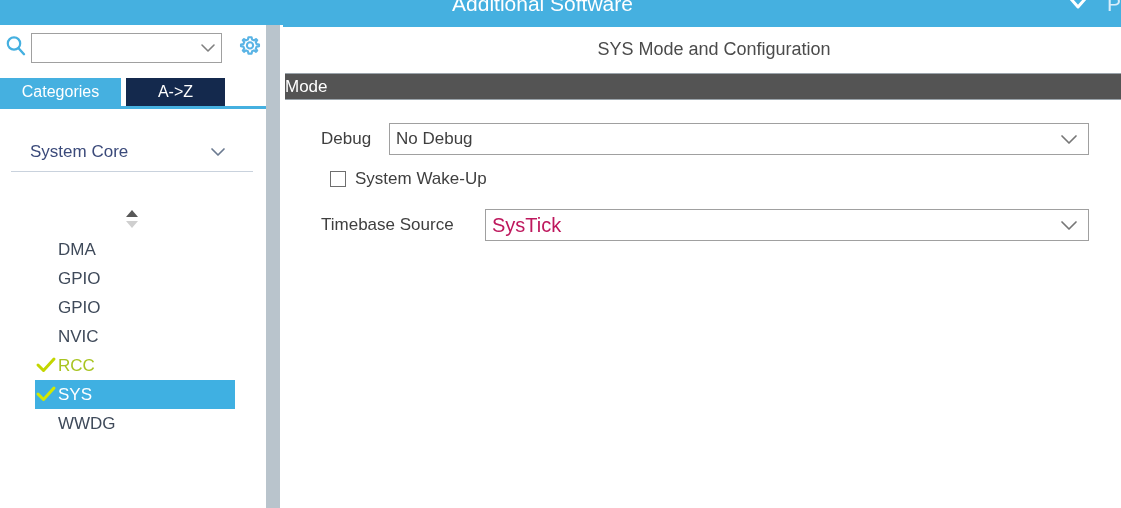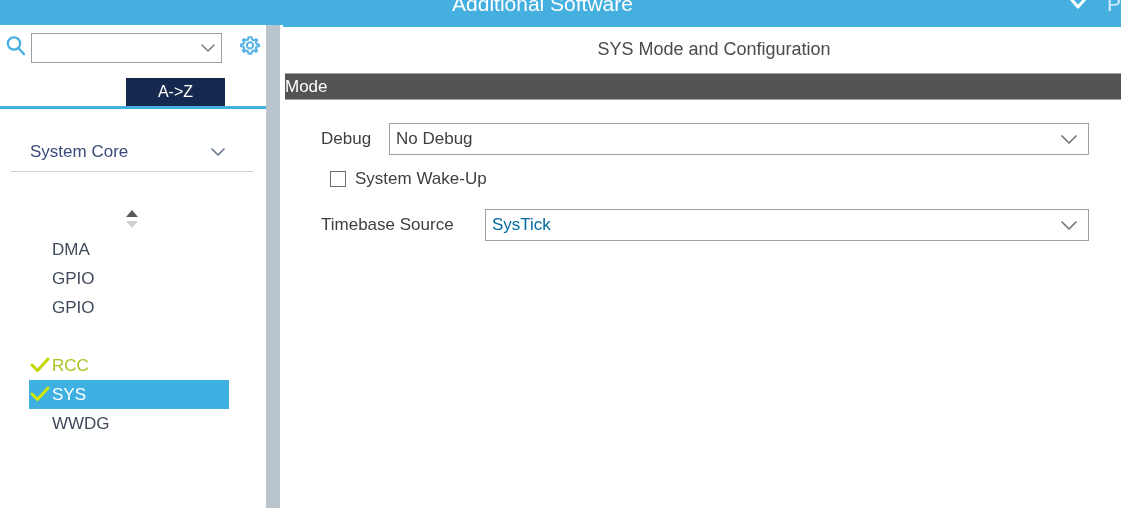--- a/index.html
+++ b/index.html
@@ -117,21 +117,21 @@
     width: 20px; height: 22px;
   }
   #list-scroll-spinner svg { width: 20px; height: 22px; display:block; }
 
   
   #peripheral-list {
     position: absolute; left: 0; top: 210px;
     width: 266px; height: 205px;
   }
   .periph-item {
-    position: absolute; left: 29px;
+    position: absolute; left: 35px;
     width: 200px; height: 29px;
   }
   .periph-item.selected { background: #3fb0e2; }
   .periph-check {
     position: absolute; left: 0px; top: 3px;
     width: 22px; height: 22px;
   }
   .periph-check svg { width: 22px; height: 22px; display: block; }
   .periph-label {
     position: absolute; left: 23px; top: 0;
@@ -242,21 +242,21 @@
     font-size: 17px; color: #3f3f3f; line-height: 32px;
     white-space: nowrap;
   }
   #timebase-combo {
     position: absolute; left: 202px; top: 0;
     width: 604px; height: 32px;
     border: 1px solid #a0a0a0; background: #ffffff;
   }
   #timebase-combo-value {
     position: absolute; left: 6px; top: 0;
-    font-size: 17px; color: #0369a1; line-height: 30px;
+    font-size: 20px; color: #be185d; line-height: 30px;
     white-space: nowrap;
   }
   #timebase-combo-arrow {
     position: absolute; right: 8px; top: 6px;
     width: 22px; height: 18px;
   }
   #timebase-combo-arrow svg { width: 22px; height: 18px; display:block; }
 </style>
 </head>
 <body>
@@ -290,20 +290,21 @@
     </div>
     <span id="settings-gear">
       <svg viewBox="0 0 28 28">
         <path d="M14 4.2 L15.6 4.2 L16.1 6.6 L18.0 7.4 L20.0 6.0 L21.2 7.2 L19.8 9.2 L20.6 11.1 L23.0 11.6 L23.0 13.2 L20.6 13.7 L19.8 15.6 L21.2 17.6 L20.0 18.8 L18.0 17.4 L16.1 18.2 L15.6 20.6 L14.0 20.6 L12.4 20.6 L11.9 18.2 L10.0 17.4 L8.0 18.8 L6.8 17.6 L8.2 15.6 L7.4 13.7 L5.0 13.2 L5.0 11.6 L7.4 11.1 L8.2 9.2 L6.8 7.2 L8.0 6.0 L10.0 7.4 L11.9 6.6 L12.4 4.2 Z" fill="none" stroke="#5ab4e5" stroke-width="2.1" stroke-linejoin="round"></path>
         <circle cx="14" cy="12.4" r="3.1" fill="none" stroke="#5ab4e5" stroke-width="2.1"></circle>
       </svg>
     </span>
   </div>
 
   <div id="tab-strip">
+    <div class="tab" id="tab-categories">Categories</div>
     <div class="tab" id="tab-az">A-&gt;Z</div>
   </div>
   <div id="tab-underline"></div>
 
   <div id="group-system-core">
     <div id="group-system-core-label">System Core</div>
     <span id="group-system-core-chevron">
       <svg viewBox="0 0 22 20">
           <path d="M5 7 L11 13 L17 7" fill="none" stroke="#6b7a90" stroke-width="1.7" stroke-linecap="round" stroke-linejoin="round"></path>
         </svg>
@@ -320,20 +321,23 @@
 
   <div id="peripheral-list">
     <div class="periph-item" style="top:0px">
       <span class="periph-label">DMA</span>
     </div>
     <div class="periph-item" style="top:29px">
       <span class="periph-label">GPIO</span>
     </div>
     <div class="periph-item" style="top:58px">
       <span class="periph-label">GPIO</span>
+    </div>
+    <div class="periph-item" style="top:87px">
+      <span class="periph-label">NVIC</span>
     </div>
     <div class="periph-item checked" style="top:116px">
       <span class="periph-check">
         <svg viewBox="0 0 22 22">
             <path d="M3 11 L8.5 16.5 L19 5" fill="none" stroke="#c3d600" stroke-width="3" stroke-linecap="round" stroke-linejoin="round"></path>
           </svg>
       </span>
       <span class="periph-label">RCC</span>
     </div>
     <div class="periph-item checked selected" style="top:145px">

